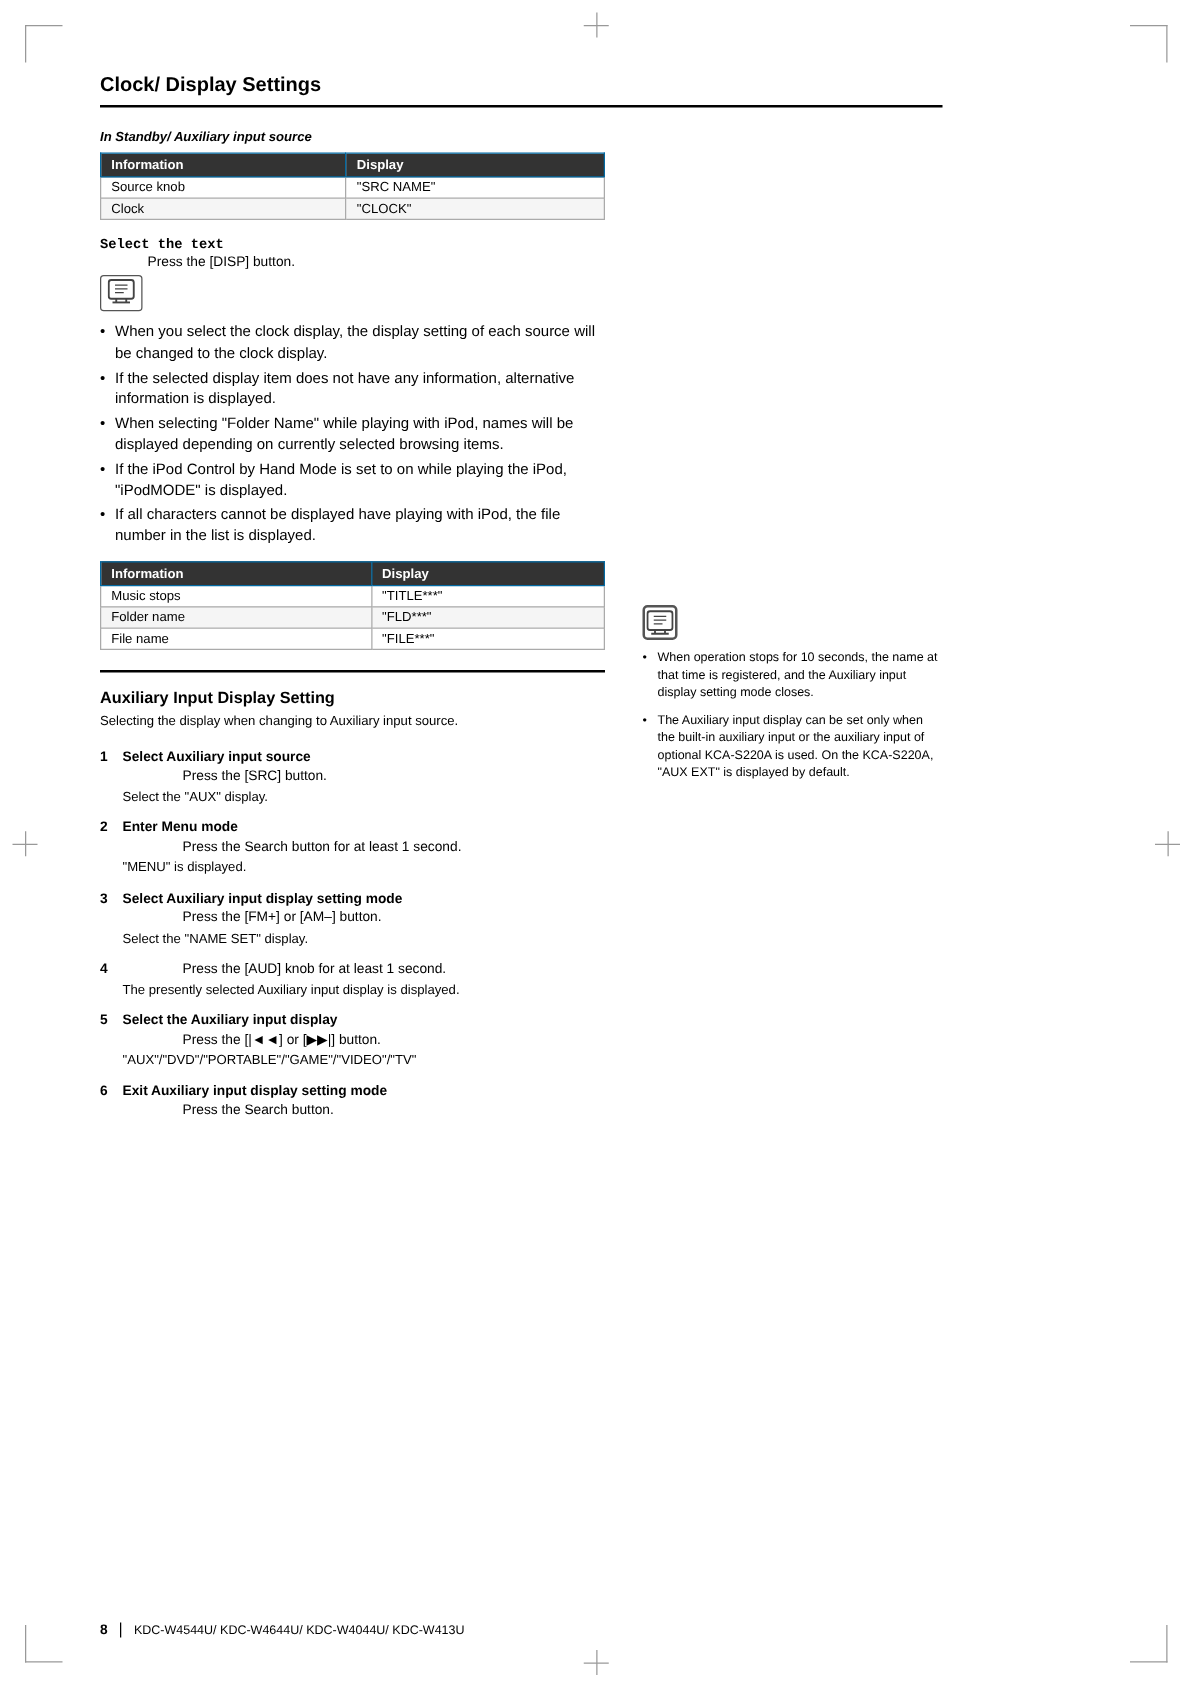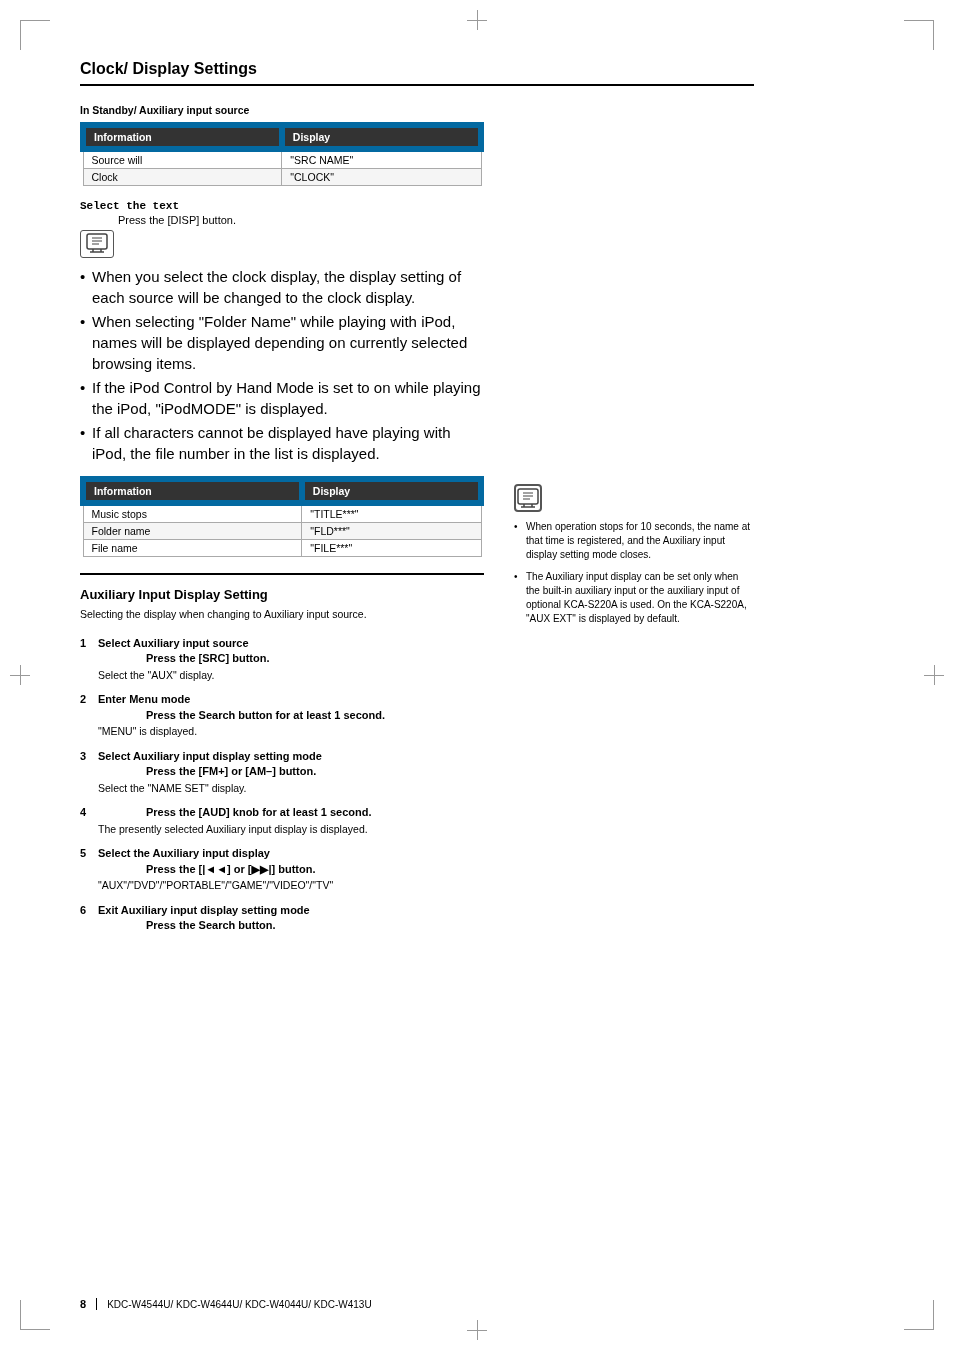--- a/index.html
+++ b/index.html
@@ -70,39 +70,40 @@
     .main-title {
       font-size: 16px;
       font-weight: bold;
       margin-bottom: 18px;
       border-bottom: 2px solid #000;
       padding-bottom: 6px;
     }
 
     
     .section-italic {
+      font-style: italic;
       font-weight: bold;
       font-size: 10.5px;
       margin-bottom: 6px;
     }
 
     
     .info-table {
       width: 100%;
       border-collapse: collapse;
       margin-bottom: 14px;
       font-size: 10.5px;
     }
     .info-table th {
       background: #333;
       color: #fff;
       padding: 3px 8px;
       text-align: left;
       font-weight: bold;
-      border: 6px solid #0369a1;
+      border: 1px solid #0369a1;
     }
     .info-table td {
       padding: 2px 8px;
       border: 1px solid #aaa;
       background: #fff;
     }
     .info-table tr:nth-child(even) td {
       background: #f5f5f5;
     }
 
@@ -135,21 +136,21 @@
       margin-bottom: 8px;
       font-weight: bold;
     }
 
     
     .bullet-list {
       list-style: none;
       margin-bottom: 12px;
     }
     .bullet-list li {
-      font-size: 15px;
+      font-size: 12px;
       padding-left: 12px;
       position: relative;
       margin-bottom: 3px;
       line-height: 1.4;
     }
     .bullet-list li::before {
       content: '•';
       position: absolute;
       left: 0;
       top: 0;
@@ -191,21 +192,21 @@
       flex: 1;
     }
 
     .step-title {
       font-weight: bold;
       font-size: 11px;
       line-height: 1.4;
     }
 
     .step-instruction {
-      font-weight: bold;
+      font-weight: normal;
       font-size: 11px;
       line-height: 1.4;
       padding-left: 48px;
     }
 
     .step-note {
       font-size: 10.5px;
       line-height: 1.4;
       margin-top: 1px;
     }
@@ -292,21 +293,21 @@
 
       <table class="info-table">
         <thead>
           <tr>
             <th>Information</th>
             <th>Display</th>
           </tr>
         </thead>
         <tbody id="standby-table-body">
         <tr>
-              <td>Source will</td>
+              <td>Source knob</td>
               <td>"SRC NAME"</td>
             </tr>
             <tr>
               <td>Clock</td>
               <td>"CLOCK"</td>
             </tr>
           </tbody>
       </table>
 
       
@@ -320,20 +321,21 @@
           <line x1="4" y1="19" x2="18" y2="19" stroke="#444" stroke-width="1.5"></line>
           <line x1="6" y1="5" x2="16" y2="5" stroke="#444" stroke-width="1"></line>
           <line x1="6" y1="8" x2="16" y2="8" stroke="#444" stroke-width="1"></line>
           <line x1="6" y1="11" x2="13" y2="11" stroke="#444" stroke-width="1"></line>
         </svg>
       </div>
 
       
       <ul class="bullet-list" id="bullet-list">
       <li>When you select the clock display, the display setting of each source will be changed to the clock display.</li>
+          <li>If the selected display item does not have any information, alternative information is displayed.</li>
           <li>When selecting "Folder Name" while playing with iPod, names will be displayed depending on currently selected browsing items.</li>
           <li>If the iPod Control by Hand Mode is set to on while playing the iPod, "iPodMODE" is displayed.</li>
           <li>If all characters cannot be displayed have playing with iPod, the file number in the list is displayed.</li>
         </ul>
 
       
       <table class="info-table">
         <thead>
           <tr>
             <th>Information</th>

